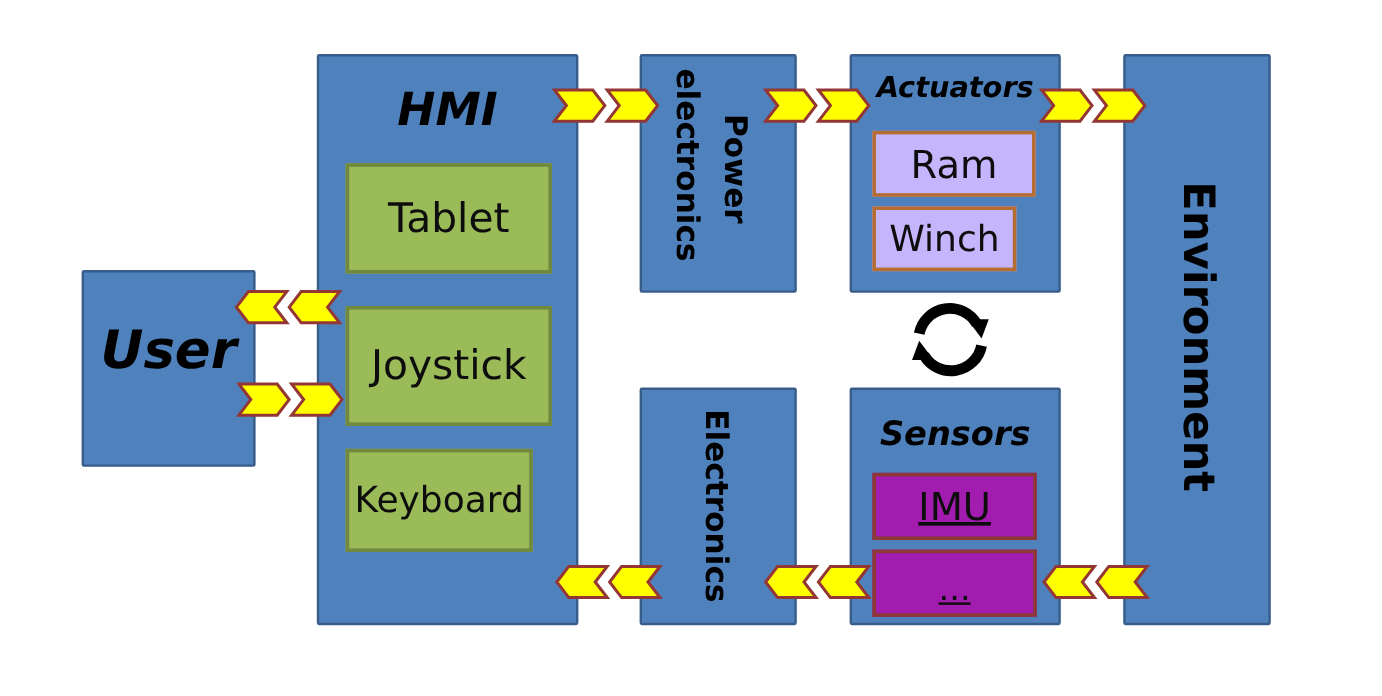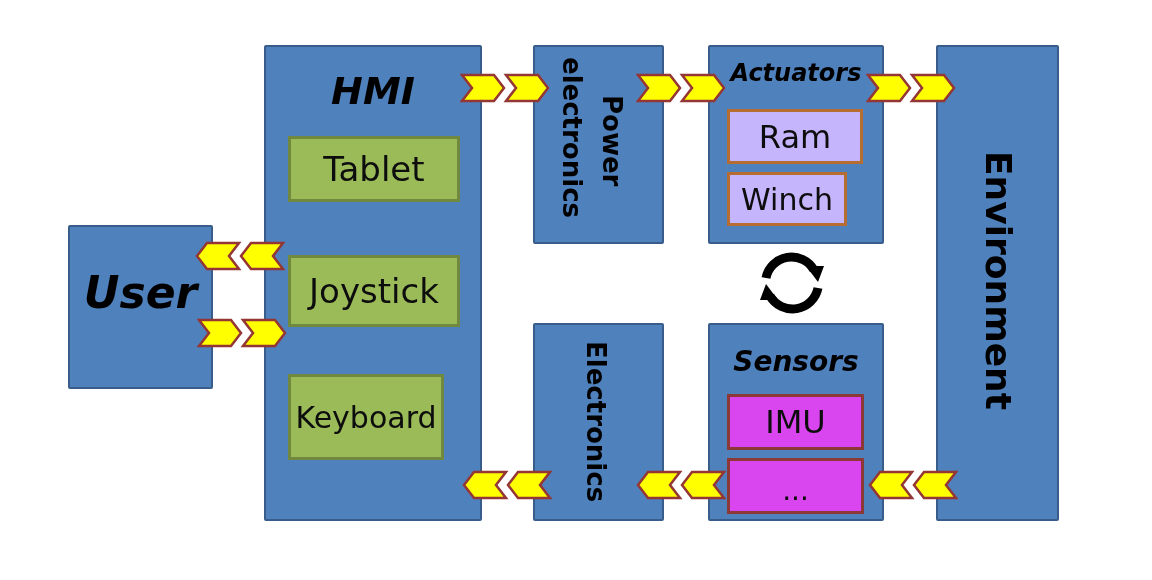--- a/index.html
+++ b/index.html
@@ -5,40 +5,40 @@
     html, body { margin: 0; padding: 0; background: #ffffff; }
     body { width: 1152px; height: 580px; position: relative; overflow: hidden;
            font-family: "Liberation Sans", sans-serif; }
     .blk { position: absolute; background: #4f81bd; border: 2px solid #385d8a;
            box-sizing: border-box; border-radius: 2px; }
     .sub { position: absolute; box-sizing: border-box; border: 3px solid;
            display: flex; align-items: center; justify-content: center;
            color: #0d0d0d; font-family: "DejaVu Sans", sans-serif; }
     .green { background: #9bbb59; border-color: #71893f; }
     .orange { background: #c4b5fd; border-color: #b66d31; }
-    .red { background: #d946ef; border-color: #8c3836; }
+    .red { background: #a21caf; border-color: #8c3836; text-decoration: underline; }
     .title { position: absolute; left: 0; right: 0; text-align: center;
              font-weight: bold; color: #000; font-family: "DejaVu Sans", sans-serif; font-style: italic; }
     .vtext { position: absolute; writing-mode: vertical-rl; font-weight: bold;
              color: #000; font-family: "DejaVu Sans", sans-serif; white-space: nowrap; }
     .arrow { position: absolute; width: 90px; height: 30px; }
     svg.ov { position: absolute; left: 0; top: 0; }
   </style>
 </head>
 <body>
 
 <div class="blk" style="left:68px; top:225px; width:145px; height:164px;">
   <div class="title" style="top:40px; font-size:44px;">User</div>
 </div>
 
 <div class="blk" style="left:264px; top:45px; width:218px; height:476px;">
   <div class="title" style="top:22px; font-size:38px;">HMI</div>
 </div>
-<div class="sub green" style="left:288px; top:136px; width:172px; height:66px; font-size:34px;">Tablet</div>
-<div class="sub green" style="left:288px; top:255px; width:172px; height:72px; font-size:34px;">Joystick</div>
+<div class="sub green" style="left:288px; top:136px; width:172px; height:92px; font-size:34px;">Tablet</div>
+<div class="sub green" style="left:288px; top:255px; width:172px; height:100px; font-size:34px;">Joystick</div>
 <div class="sub green" style="left:288px; top:374px; width:156px; height:86px; font-size:30px;">Keyboard</div>
 
 <div class="blk" style="left:533px; top:45px; width:131px; height:199px;">
   <div class="vtext" style="left:62px; top:48px; font-size:26px;">Power</div>
   <div class="vtext" style="left:22px; top:10px; font-size:26px;">electronics</div>
 </div>
 
 <div class="blk" style="left:708px; top:45px; width:176px; height:199px;">
   <div class="title" style="top:12px; font-size:24px;">Actuators</div>
 </div>

